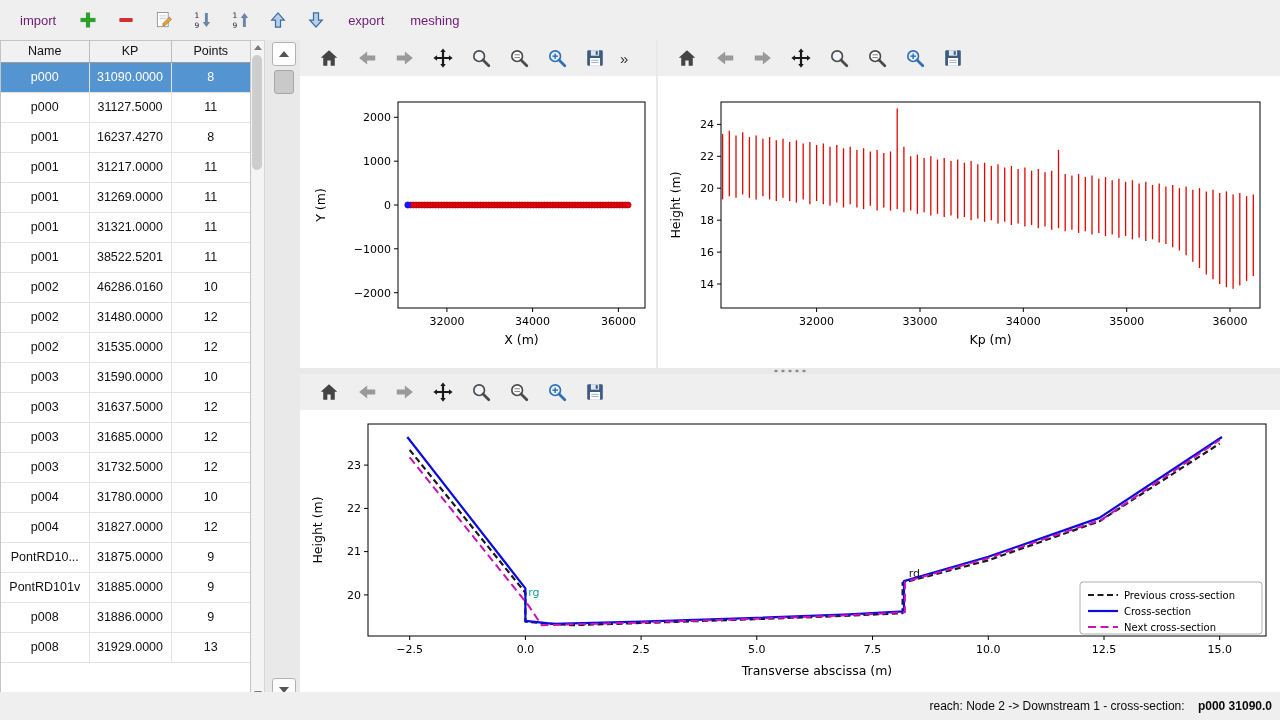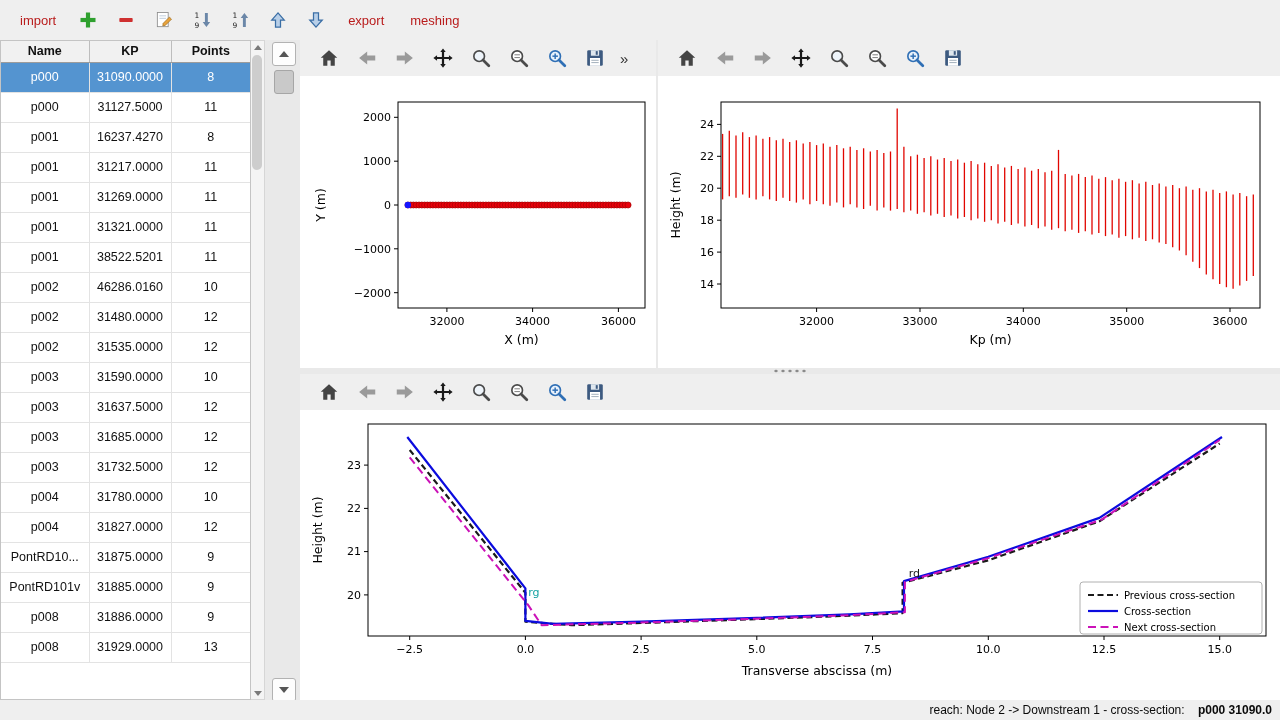--- a/index.html
+++ b/index.html
@@ -1,29 +1,29 @@
 <!DOCTYPE html>
 <html style="--sel: #5494d0;"><head>
 <meta charset="utf-8">
 <style>
   *{box-sizing:border-box;margin:0;padding:0}
   html,body{width:1280px;height:720px;overflow:hidden;background:#e9e9e9;font-family:"Liberation Sans",sans-serif}
   .app{position:relative;width:1280px;height:720px;background:#e9e9e9}
 
   
   .main-toolbar{position:absolute;top:0;left:0;right:0;height:40px;display:flex;align-items:center;gap:10px;padding:0 12px;background:#efefef}
-  .txt-btn{background:transparent;border:none;font-size:13px;color:#b91c1c;padding:4px 8px;font-family:inherit;cursor:default}
+  .txt-btn{background:transparent;border:none;font-size:13px;color:#701a75;padding:4px 8px;font-family:inherit;cursor:default}
   .icon-btn{background:transparent;border:none;width:28px;height:28px;display:flex;align-items:center;justify-content:center;padding:0}
   .icon-btn svg{width:20px;height:20px}
 
   
   .left-panel{position:absolute;top:40px;left:0;width:300px;bottom:20px}
   .table-wrap{position:absolute;left:0;top:0;width:251px;height:100%;background:#fff;border:1px solid #c4c4c4;overflow:hidden}
   table{border-collapse:collapse;width:100%;table-layout:fixed}
-  thead th{height:21px;background:#f1f1f1;border-right:1px solid #bdbdbd;border-bottom:1px solid #9c9c9c;font-size:12.5px;font-weight:bold;color:#111}
+  thead th{height:21px;background:#f1f1f1;border-right:1px solid #bdbdbd;border-bottom:1px solid #9c9c9c;font-size:12.5px;font-weight:normal;color:#111}
   thead th:last-child{border-right:none}
   td{height:30px;font-size:12.5px;text-align:center;border-right:1px solid #e3e3e3;border-bottom:1px solid #e3e3e3;color:#111;background:#fff;overflow:hidden;white-space:nowrap}
   td:last-child{border-right:none}
   tr.selected td{background:var(--sel,#5494d0);color:#fff}
   .tbl-scroll{position:absolute;left:251px;top:0;width:14px;height:100%;background:#f4f4f4;border:1px solid #d6d6d6;border-left:none}
   .tbl-arrow{position:absolute;left:0;width:100%;height:12px;display:flex;align-items:center;justify-content:center}
   .tbl-arrow.up{top:0}.tbl-arrow.down{bottom:0}
   .tri-up-s{width:0;height:0;border-left:4px solid transparent;border-right:4px solid transparent;border-bottom:5px solid #7a7a7a}
   .tri-down-s{width:0;height:0;border-left:4px solid transparent;border-right:4px solid transparent;border-top:5px solid #7a7a7a}
   .tbl-scroll-thumb{position:absolute;left:1px;top:14px;width:10px;height:115px;background:#cdcdcd;border-radius:5px}
@@ -43,21 +43,21 @@
   .mpl-toolbar{height:36px;background:#efefef;display:flex;align-items:center;gap:8px;padding-left:14px;flex:none}
   .mpl-btn{width:30px;height:30px;border:none;background:transparent;display:flex;align-items:center;justify-content:center;border-radius:3px;padding:0}
   .chev{font-size:15px;color:#333;margin-left:2px}
   .fig{background:#fff;flex:1}
   svg.chart{display:block;background:#fff}
   .splitter{position:absolute;top:328px;left:0;right:0;height:6px;background:#e9e9e9;display:flex;align-items:center;justify-content:center}
   .splitter-dots{width:38px;height:4px;background-image:radial-gradient(circle,#8a8a8a 1.3px,transparent 1.6px);background-size:7px 4px;background-position:center}
   .bottom-panel{position:absolute;top:334px;left:0;right:0;bottom:0}
 
   
-  .status-bar{position:absolute;left:0;right:0;bottom:0;height:20px;background:#efefef;display:flex;align-items:center;justify-content:flex-end;padding-right:8px;font-size:12px;color:#0a0a0a}
+  .status-bar{position:absolute;left:0;right:0;bottom:0;height:28px;background:#efefef;display:flex;align-items:center;justify-content:flex-end;padding-right:8px;font-size:12px;color:#0a0a0a}
   .status-bar span{white-space:pre}
   .status-bar b{margin-left:10px}
 
   
   .tick{font:11px "DejaVu Sans",sans-serif;fill:#000}
   .alabel{font:12.5px "DejaVu Sans",sans-serif;fill:#000}
   .ann{font:11px "DejaVu Sans",sans-serif}
   .leg{font:10px "DejaVu Sans",sans-serif;fill:#000}
 </style>
 </head>

